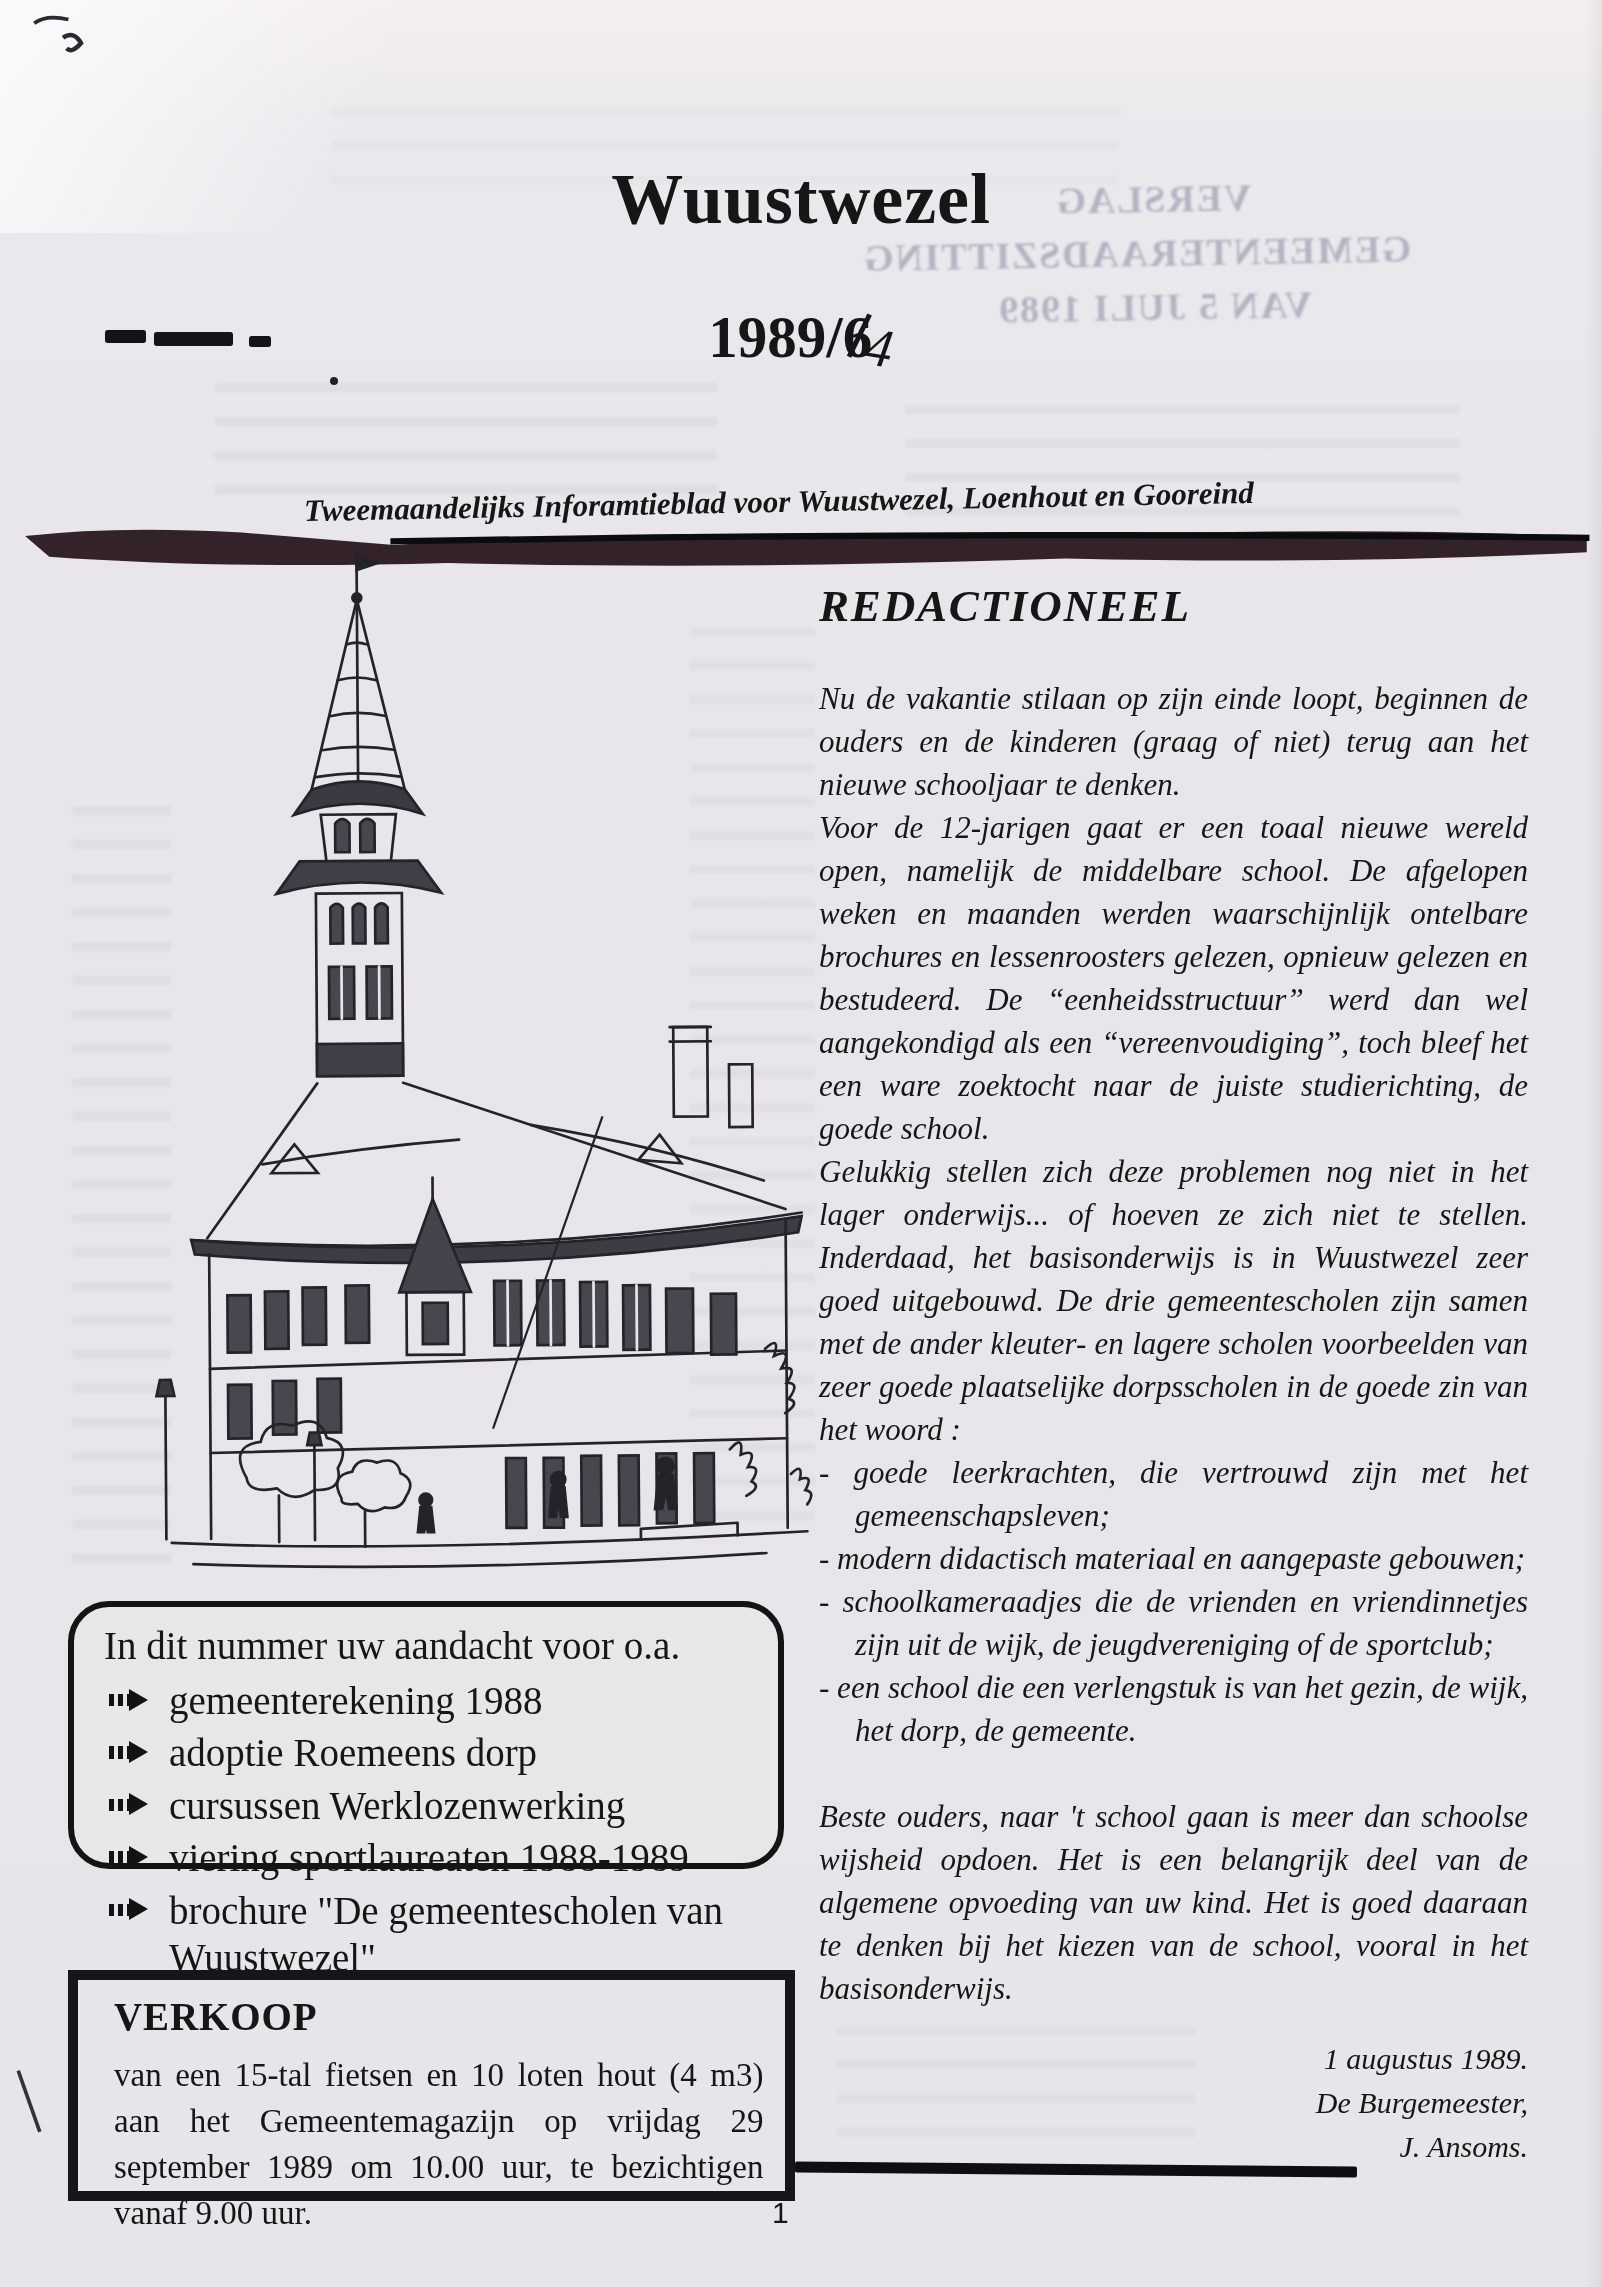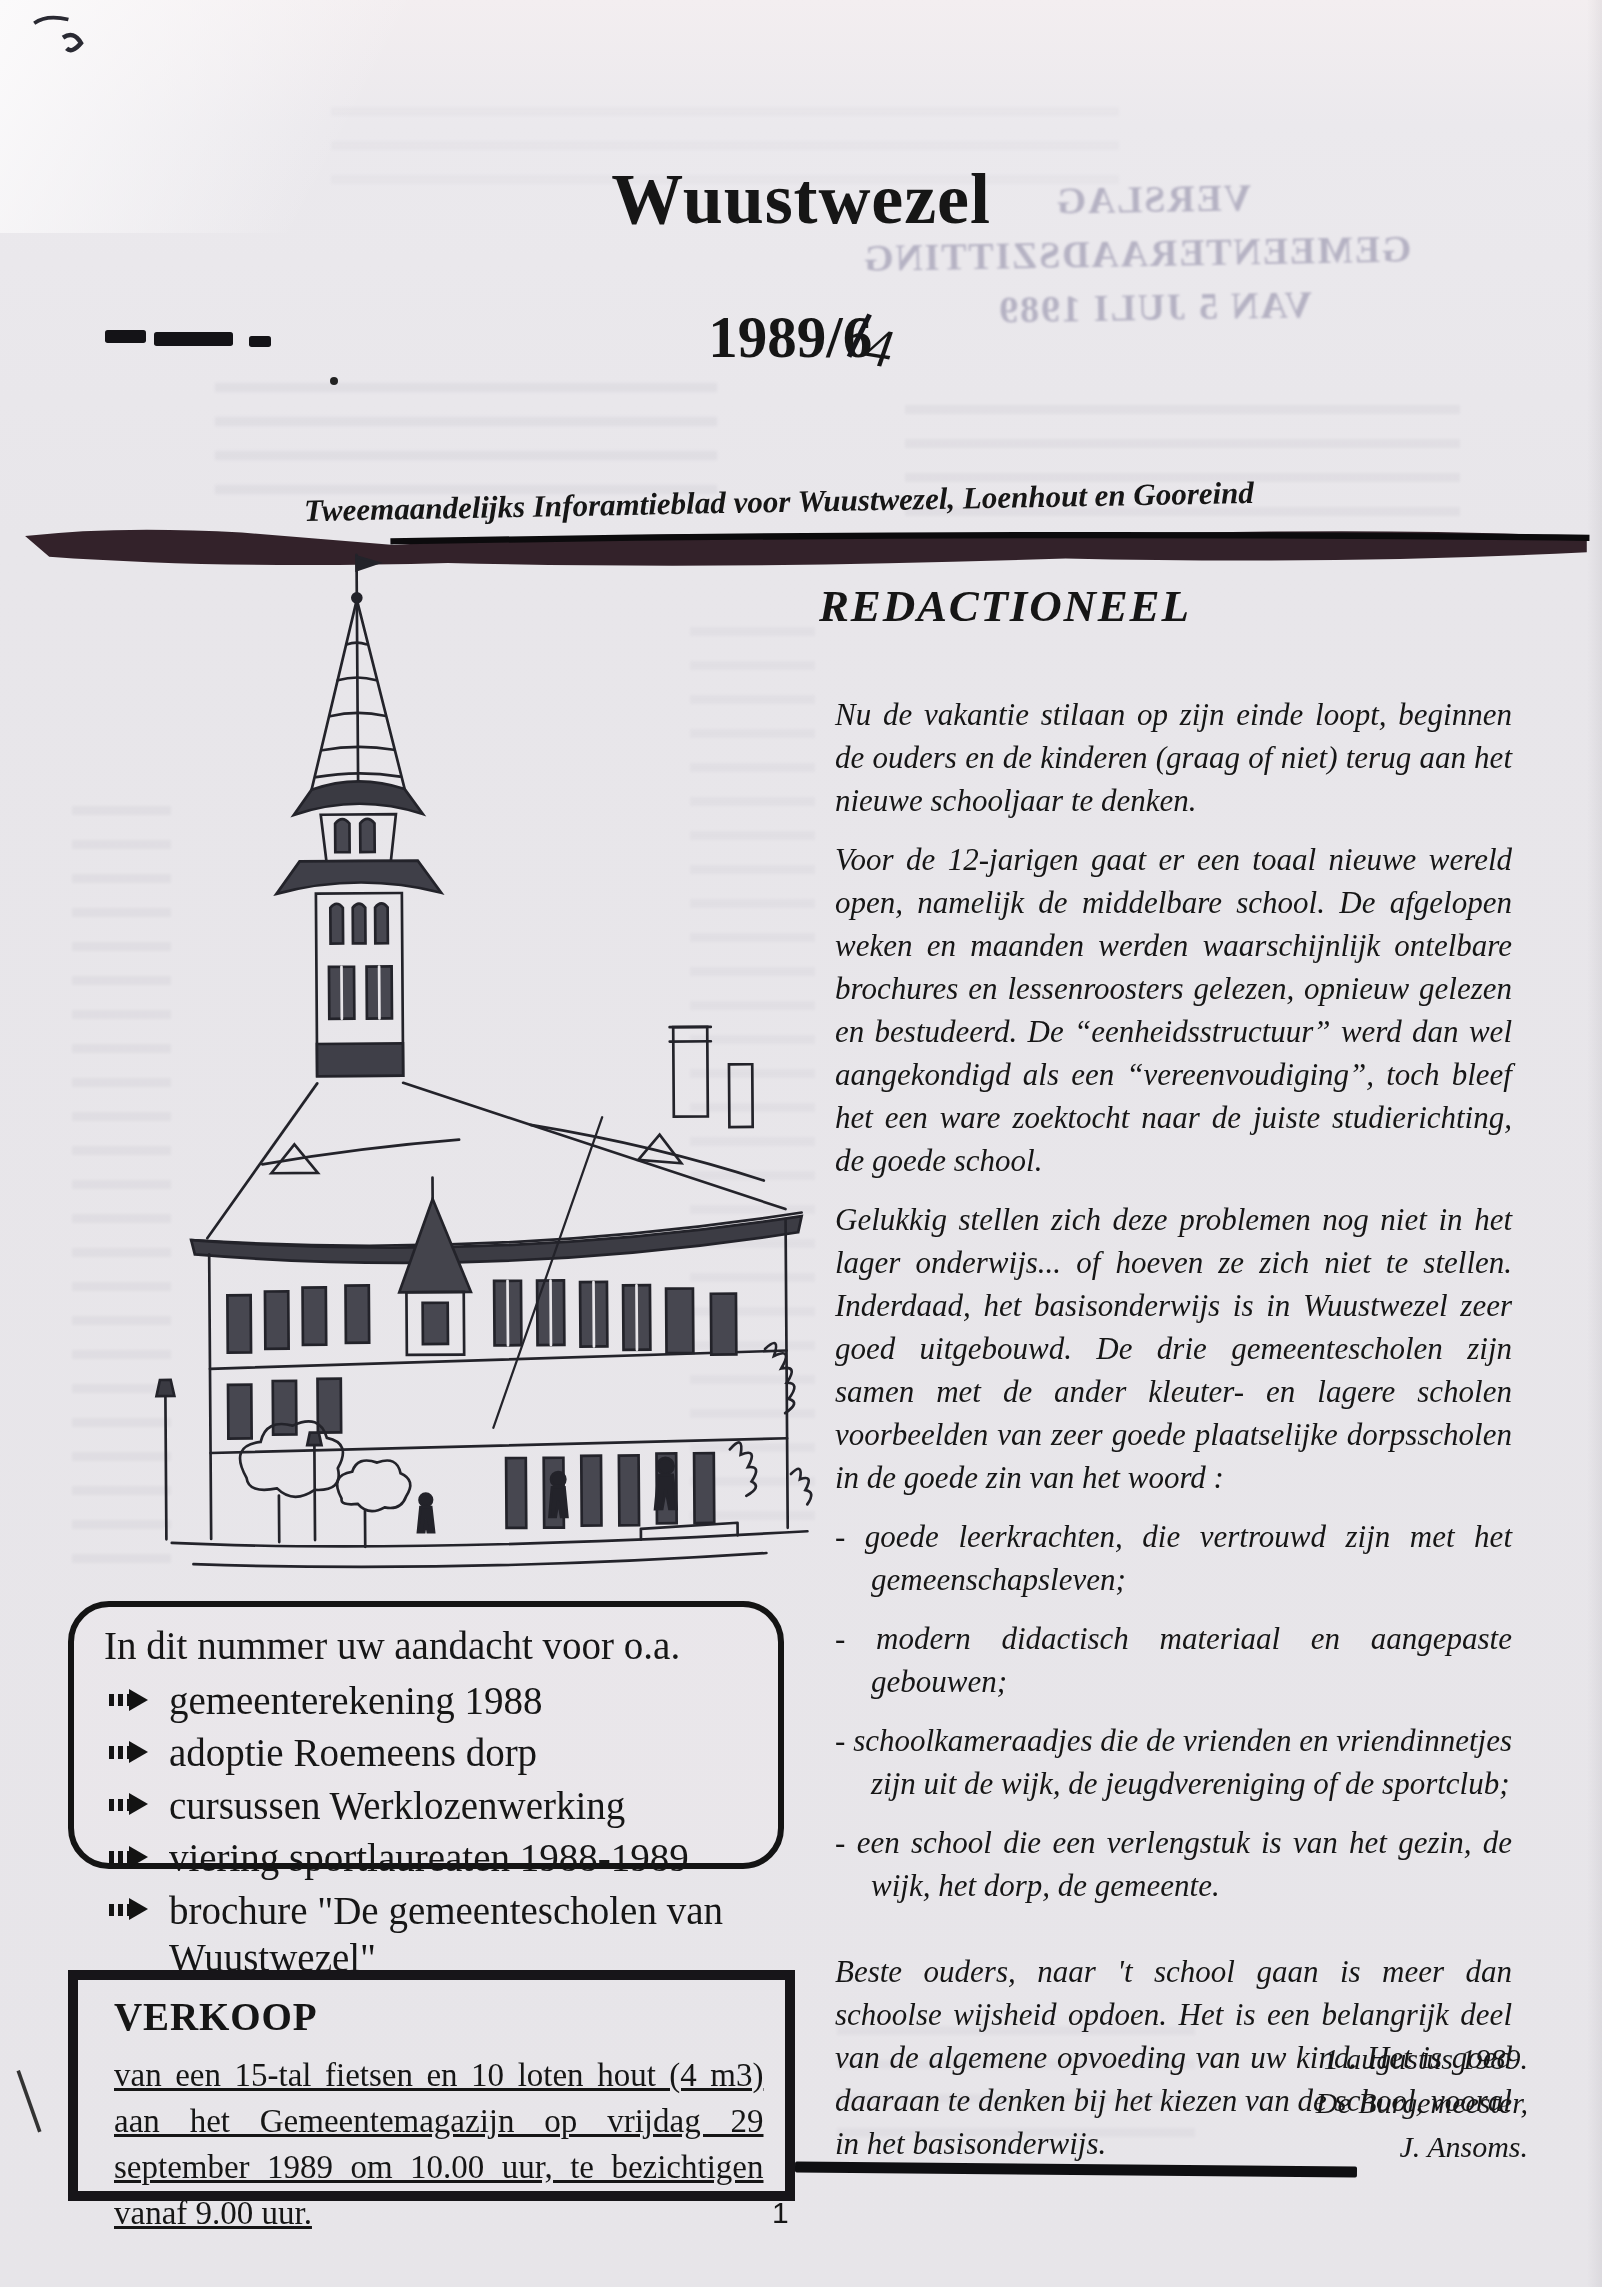--- a/index.html
+++ b/index.html
@@ -41,21 +41,21 @@
   .period{position:absolute;left:0;top:390px;width:1602px;text-align:center;font-size:51px;}
   .subtitle{position:absolute;left:152px;top:484px;width:1254px;text-align:center;
     font-size:31px;font-weight:bold;font-style:italic;transform:rotate(-1.1deg);}
   .band-svg{position:absolute;left:0;top:518px;}
 
   
   .redac-head{position:absolute;left:819px;top:580px;font-size:45px;font-weight:bold;
     font-style:italic;letter-spacing:1.8px;}
   .redac-body{position:absolute;left:819px;top:677px;width:709px;
     font-style:italic;font-size:31px;line-height:43px;text-align:justify;}
-  .redac-body p{margin:16px;}
+  .redac-body p{margin:0;}
   .dash-item{padding-left:36px;text-indent:-36px;}
   .closing{margin-top:43px !important;}
   .signoff{position:absolute;left:819px;top:2037px;width:709px;text-align:right;
     font-style:italic;font-size:30px;line-height:44px;}
   .bottom-rule{position:absolute;left:795px;top:2164px;width:562px;height:10.7px;
     background:#0f0f12;transform:rotate(.5deg);border-radius:1.8px;}
 
   
   .contents-box{position:absolute;left:68px;top:1601px;width:716px;height:268px;
     border:6.3px solid #141414;border-radius:41px;box-sizing:border-box;
@@ -66,21 +66,21 @@
   .arrow-ic .bars{position:absolute;left:0;top:5.4px;width:21.5px;height:12.5px;
     background:repeating-linear-gradient(90deg,#131313 0 5.4px,rgba(0,0,0,0) 5.4px 9px);}
   .arrow-ic .head{position:absolute;left:19.7px;top:0;width:0;height:0;
     border-top:11.6px solid transparent;border-bottom:11.6px solid transparent;border-left:19.7px solid #131313;}
   .contents-item .txt{flex:1 1 auto;}
 
   
   .verkoop-box{position:absolute;left:68px;top:1970px;width:727px;height:231px;
     border:10.7px solid #171519;box-sizing:border-box;padding:14.3px 21.5px 0 36px;}
   .verkoop-title{font-size:39px;font-weight:bold;margin:0 0 12.5px 0;letter-spacing:0.9px;}
-  .verkoop-body{font-size:33px;line-height:46px;margin:0;text-align:justify;text-decoration:underline;}
+  .verkoop-body{font-size:33px;line-height:46px;margin:0;text-align:justify;}
 
   .pagenum{position:absolute;left:772px;top:2196px;font-size:30px;font-family:"Liberation Sans",sans-serif;}
 
   .illu{position:absolute;left:136px;top:545px;transform:rotate(-.4deg);}
 </style>
 </head>
 <body>
 
 <div class="page">
 

